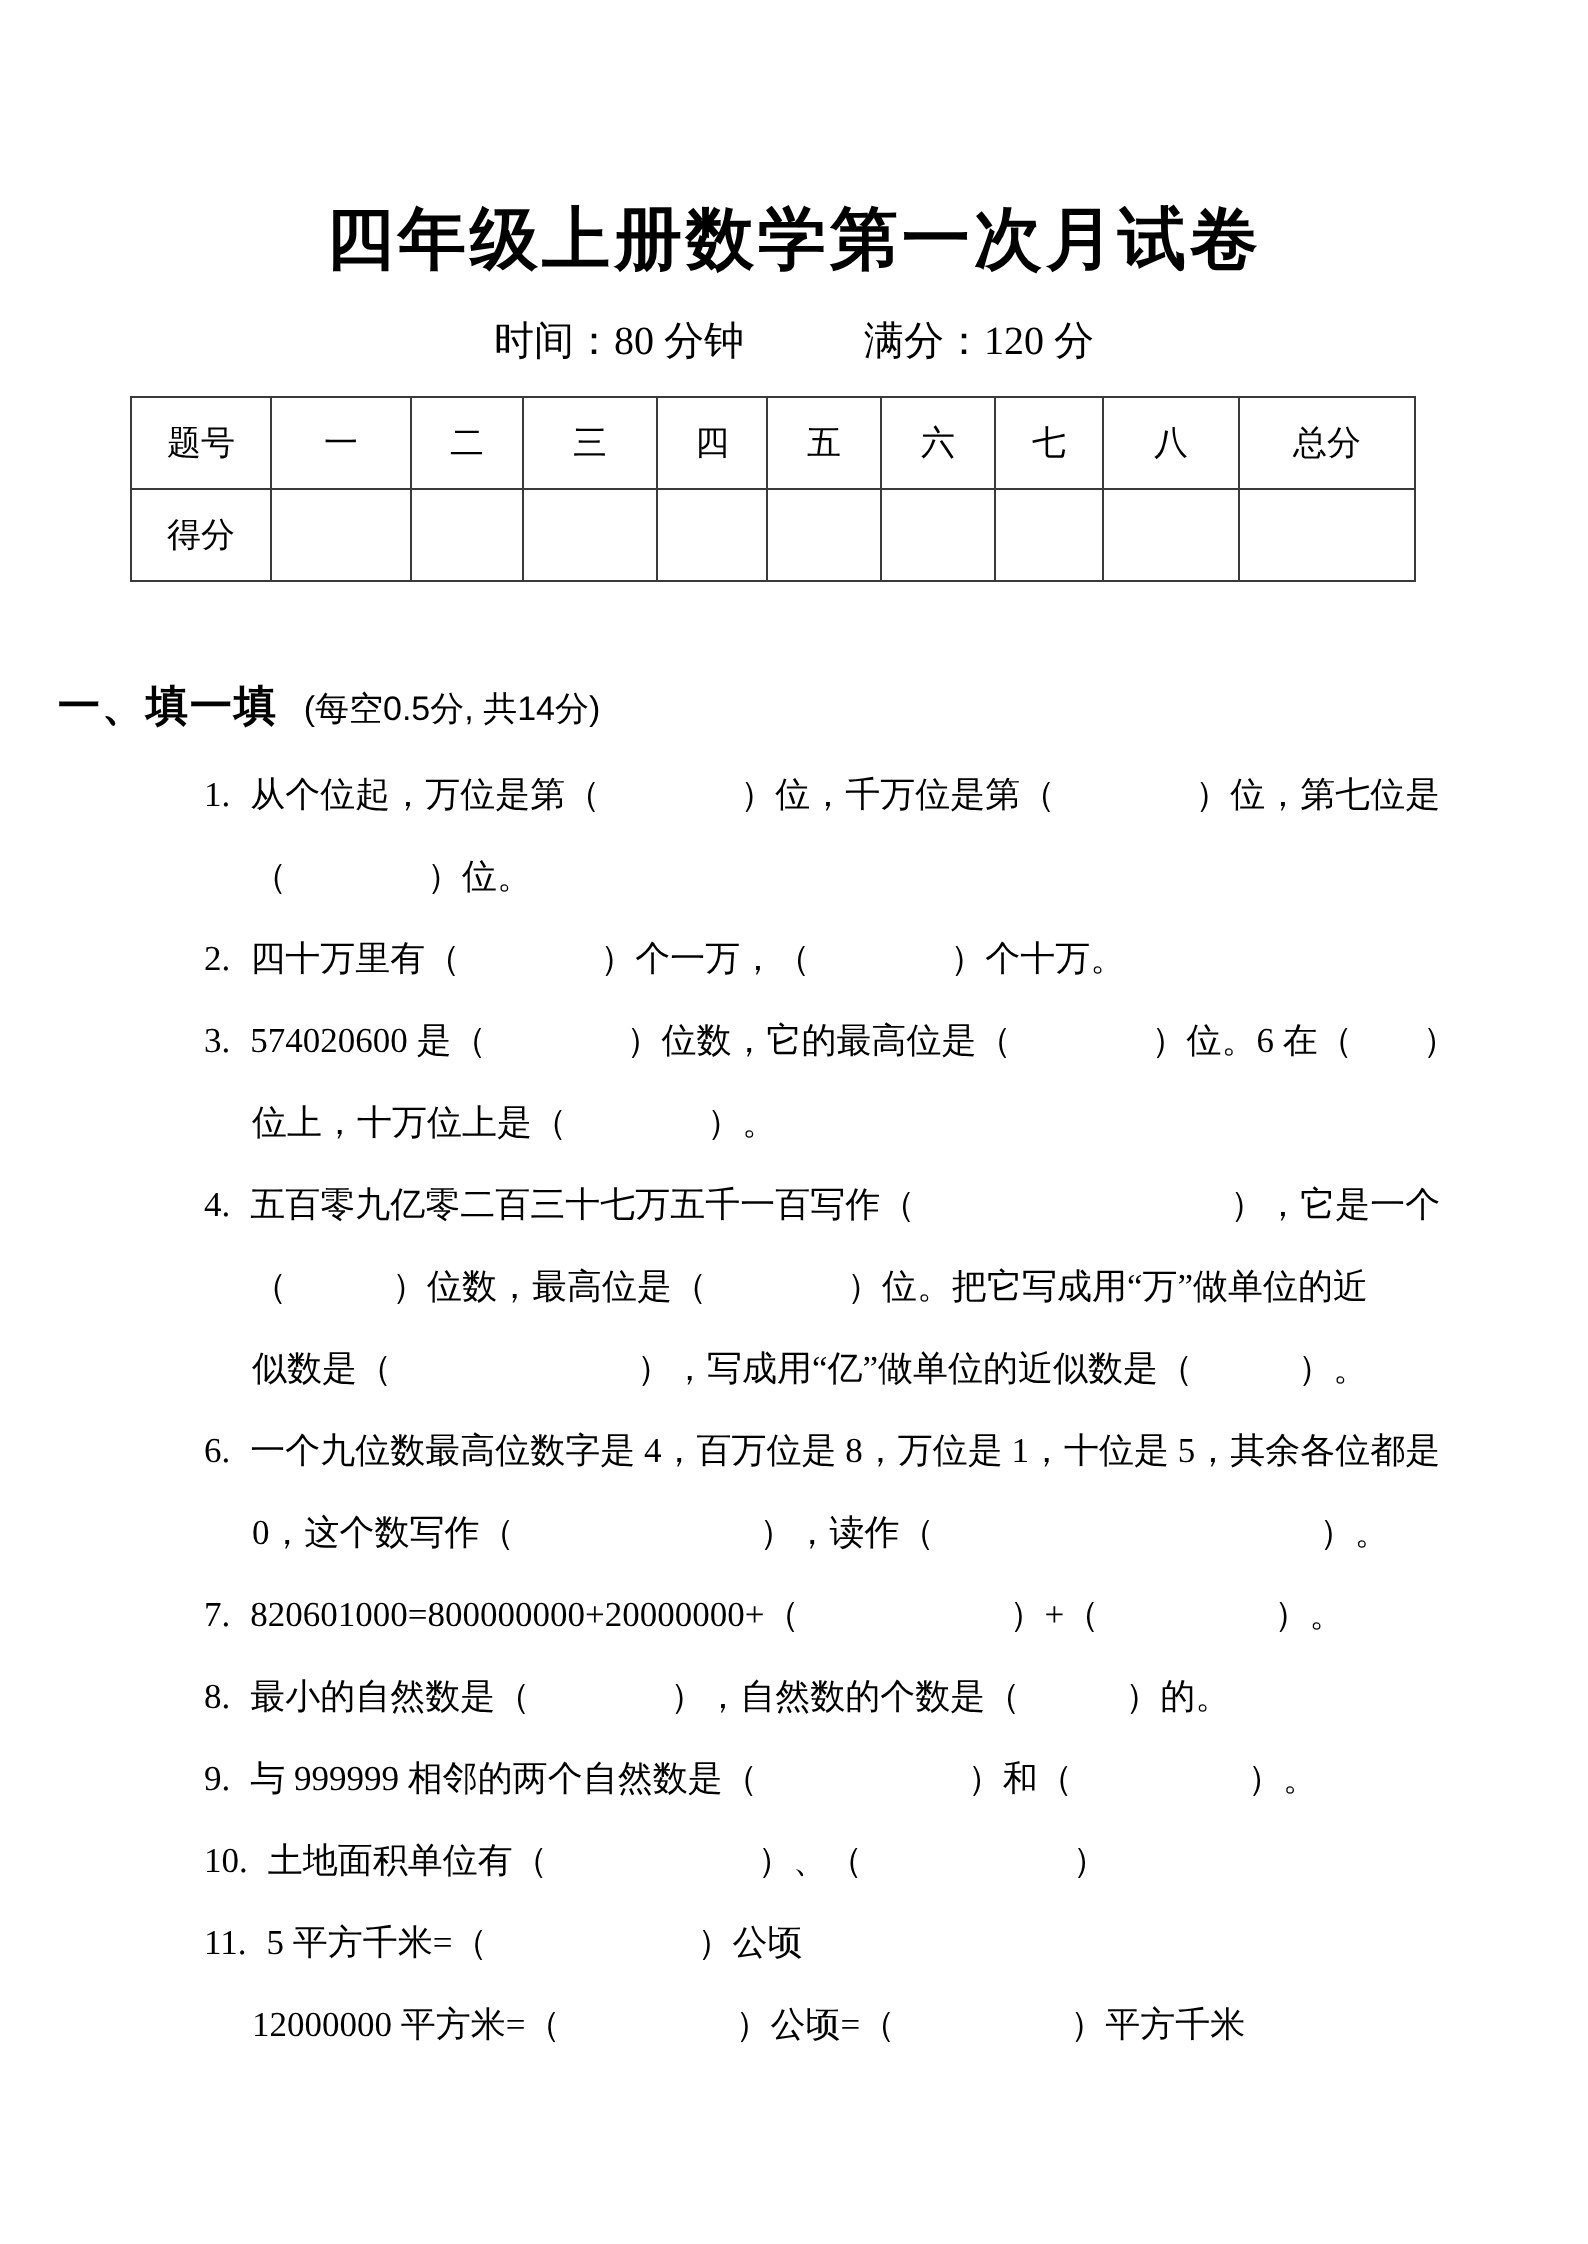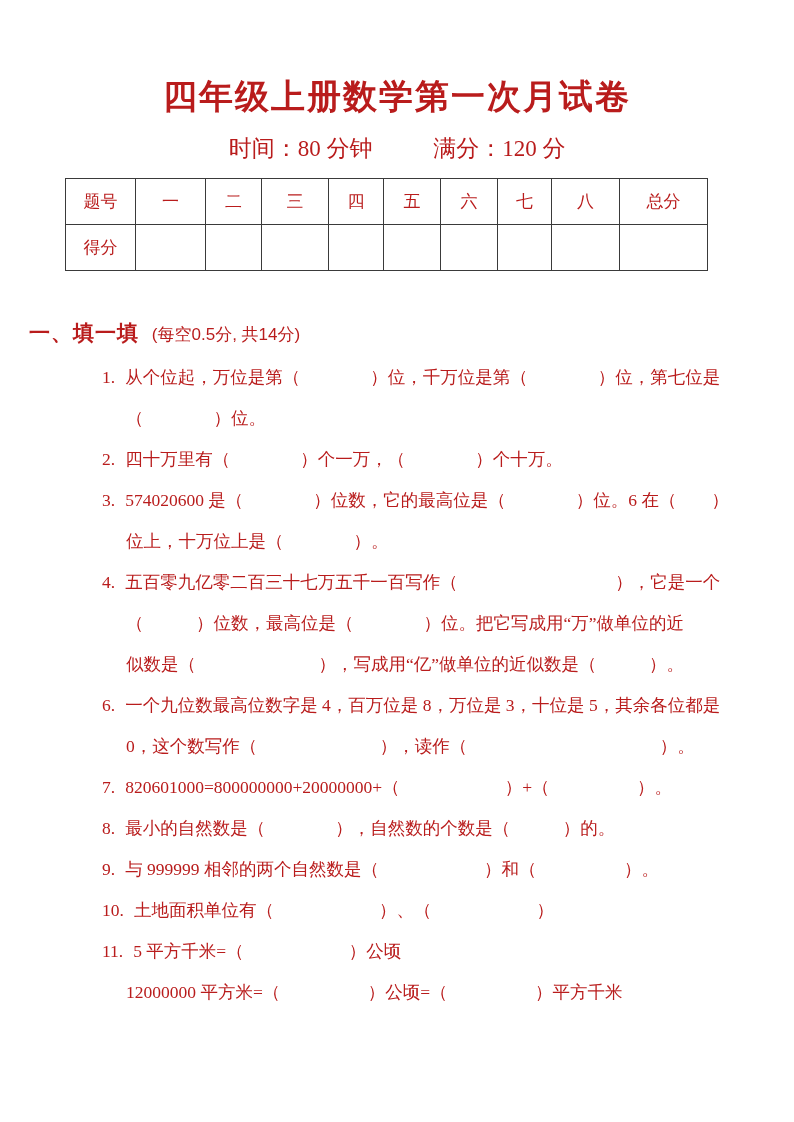--- a/index.html
+++ b/index.html
@@ -2,38 +2,38 @@
 <html><head>
 <meta charset="utf-8">
 <style>
   html, body { margin: 0; padding: 0; background: #e8e8e8; }
   .page {
     position: relative;
     width: 794px;
     height: 1122px;
     margin: 0 auto;
     background: #ffffff;
-    color: #b91c1c;
+    color: #000000;
     font-family: "Liberation Serif", "DejaVu Serif", serif;
     overflow: hidden;
     box-sizing: border-box;
-    padding-top: 76px;
+    padding-top: 100px;
   }
   .title {
     text-align: center;
     font-family: "Liberation Sans", "DejaVu Sans", sans-serif;
     font-weight: bold;
     font-size: 34px;
     letter-spacing: 2px;
     line-height: 1.2;
   }
   .meta {
     margin-top: 16px;
     text-align: center;
-    font-size: 23px;
+    font-size: 20px;
   }
   .meta .meta-item { display: inline-block; }
   .meta .meta-item + .meta-item { margin-left: 55px; }
 
   table.score-table {
     border-collapse: collapse;
     table-layout: fixed;
     margin: 14px 14px 0 65px;
     width: 642px;
     font-size: 17px;
@@ -154,21 +154,21 @@
     </div>
 
     <div class="question">
       <div class="q-line"><span class="q-num">4.</span><span>五百零九亿零二百三十七万五千一百写作（　　　　　　　　　），它是一个</span></div>
       <div class="q-line cont">（　　　）位数，最高位是（　　　　）位。把它写成用“万”做单位的近</div>
       <div class="q-line cont">似数是（　　　　　　　），写成用“亿”做单位的近似数是（　　　）。</div>
     </div>
 
 
     <div class="question">
-      <div class="q-line"><span class="q-num">6.</span><span>一个九位数最高位数字是 4，百万位是 8，万位是 3，十位是 5，其余各位都是</span></div>
+      <div class="q-line"><span class="q-num">6.</span><span>一个九位数最高位数字是 4，百万位是 8，万位是 1，十位是 5，其余各位都是</span></div>
       <div class="q-line cont">0，这个数写作（　　　　　　　），读作（　　　　　　　　　　　）。</div>
     </div>
 
     <div class="question">
       <div class="q-line"><span class="q-num">7.</span><span>820601000=800000000+20000000+（　　　　　　）+（　　　　　）。</span></div>
     </div>
 
     <div class="question">
       <div class="q-line"><span class="q-num">8.</span><span>最小的自然数是（　　　　），自然数的个数是（　　　）的。</span></div>
     </div>

